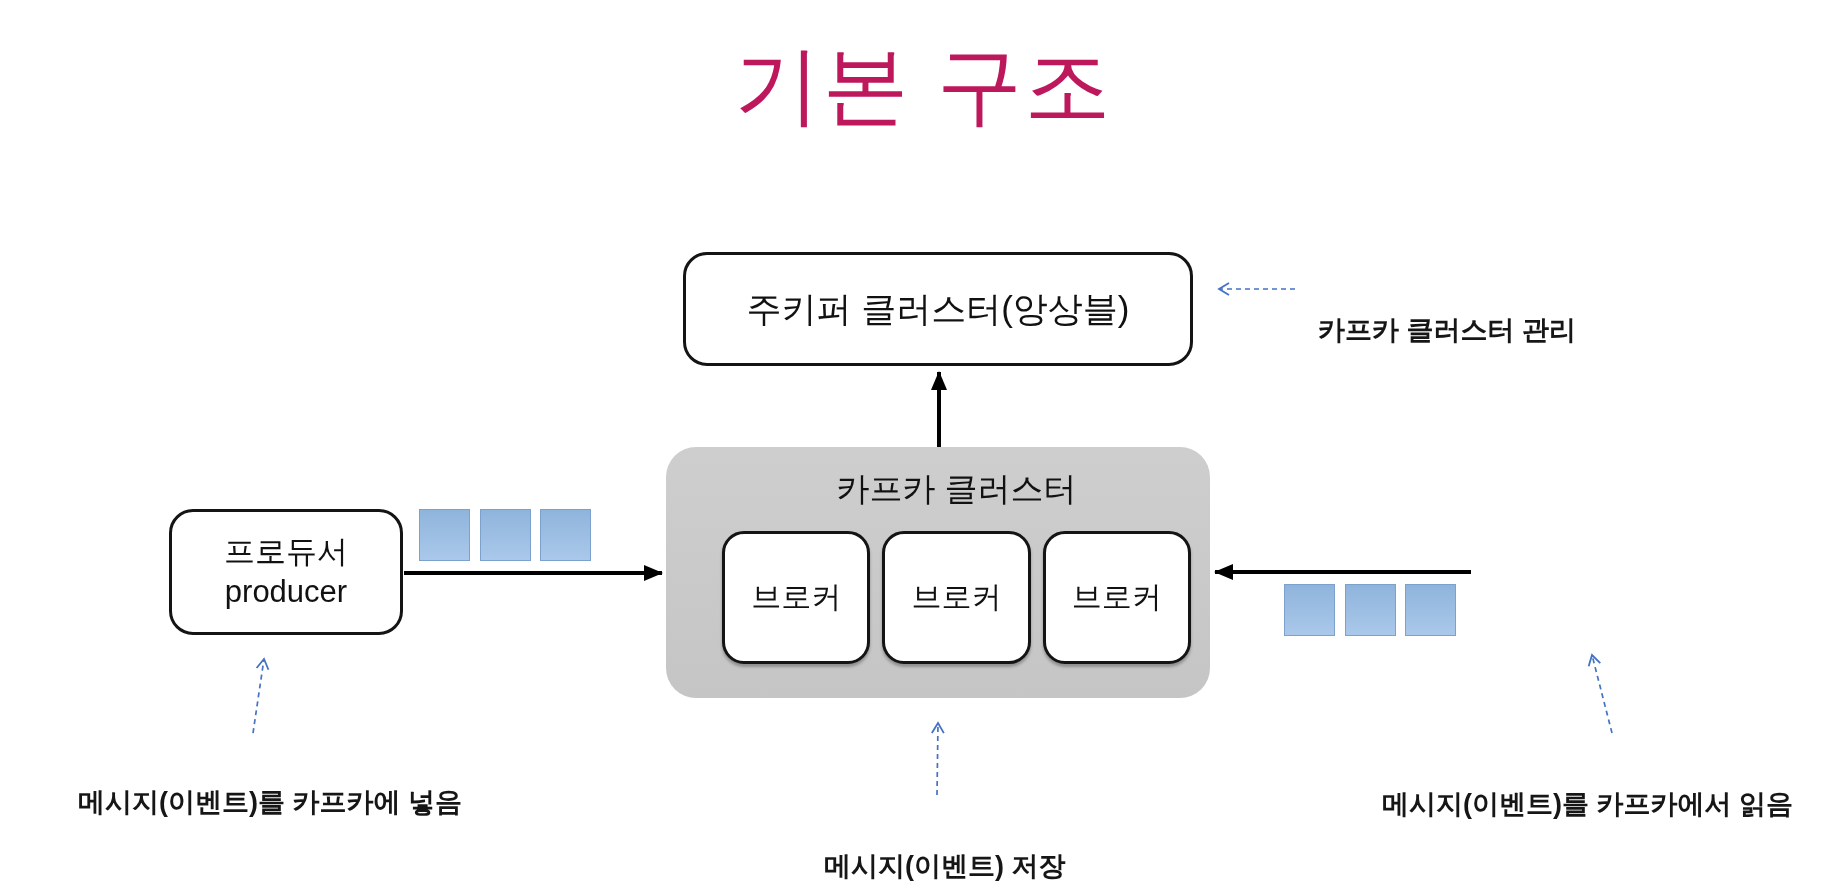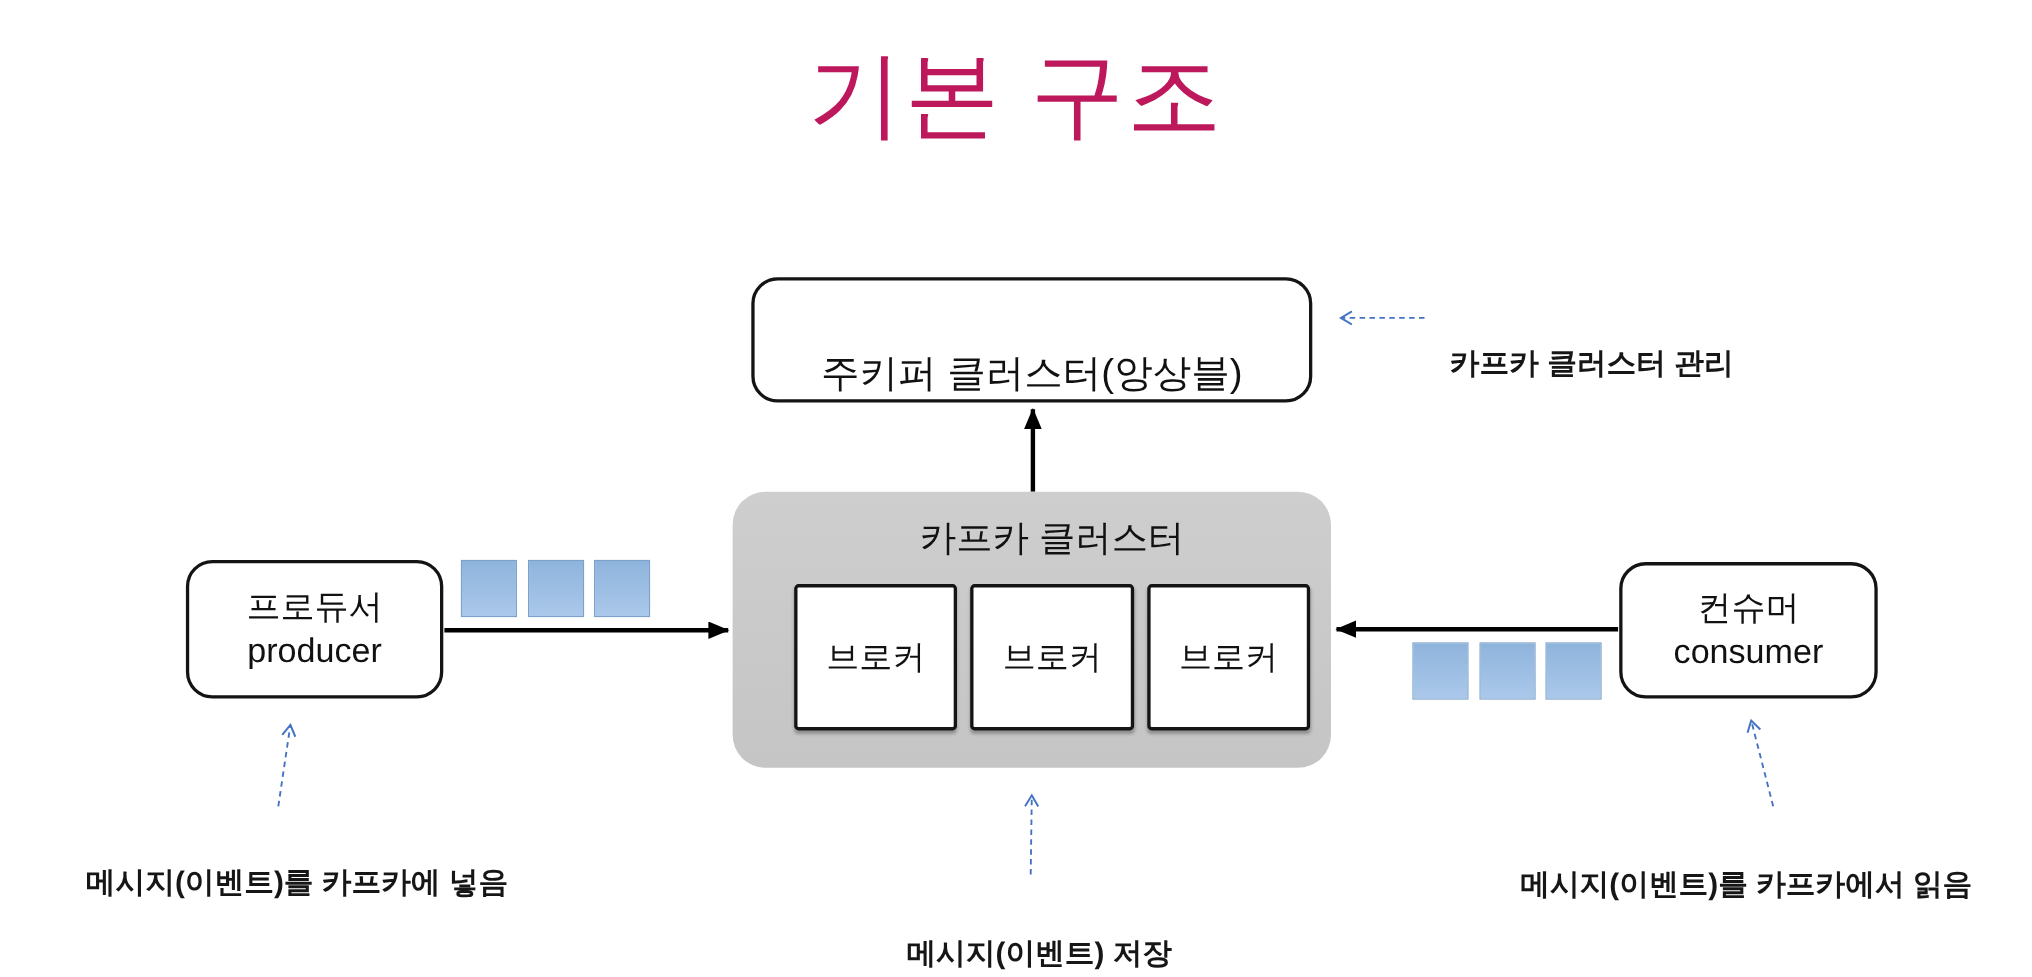--- a/index.html
+++ b/index.html
@@ -39,21 +39,20 @@
     flex-direction: column;
     align-items: center;
     justify-content: center;
     text-align: center;
     box-sizing: border-box;
   }
   .zookeeper {
     left: 683px; top: 252px;
     width: 510px; height: 114px;
     font-size: 35px;
-    justify-content: flex-end;
   }
   .producer {
     left: 169px; top: 509px;
     width: 234px; height: 126px;
     font-size: 31px;
     line-height: 1.28;
   }
   .consumer {
     left: 1472px; top: 511px;
     width: 235px; height: 124px;
@@ -80,21 +79,21 @@
   .brokers {
     display: flex;
     gap: 12px;
     padding: 0 19px;
   }
   .broker {
     position: relative;
     flex: 1;
     height: 133px;
     border-width: 3px;
-    border-radius: 4px;
+    border-radius: 22px;
     font-size: 30px;
     box-shadow: 0 3px 3px rgba(0,0,0,0.28);
   }
   .sq {
     position: absolute;
     width: 51px; height: 52px;
     background: linear-gradient(180deg, #8fb4dc 0%, #aac8ea 100%);
     border: 1.5px solid #7ba1cc;
     box-sizing: border-box;
   }
@@ -153,24 +152,20 @@
         <span>브로커</span>
       </div>
     </div>
   </div>
 
   <div class="box producer">
     <span>프로듀서</span>
     <span>producer</span>
   </div>
 
-  <div class="box consumer">
-    <span>컨슈머</span>
-    <span>consumer</span>
-  </div>
 
   <div class="sq" style="left:419px; top:509px;"></div>
   <div class="sq" style="left:480px; top:509px;"></div>
   <div class="sq" style="left:540px; top:509px;"></div>
 
   <div class="sq" style="left:1284px; top:584px;"></div>
   <div class="sq" style="left:1345px; top:584px;"></div>
   <div class="sq" style="left:1405px; top:584px;"></div>
 
   <div class="note" style="left:1318px; top:272px;">카프카 클러스터 관리</div>

